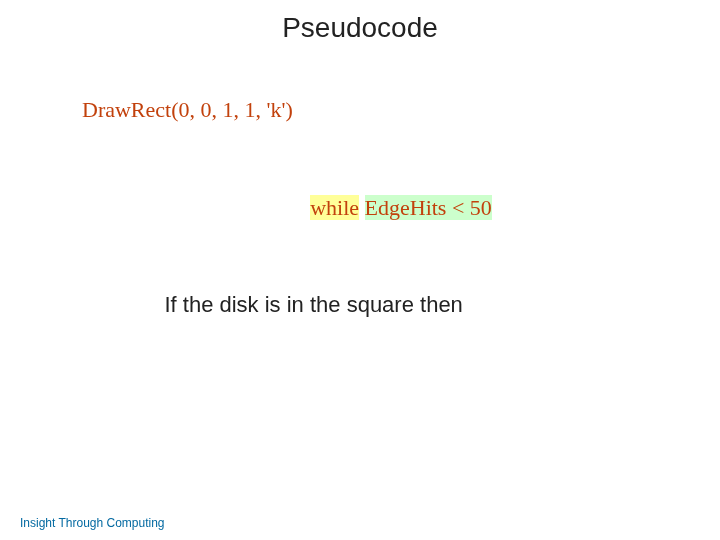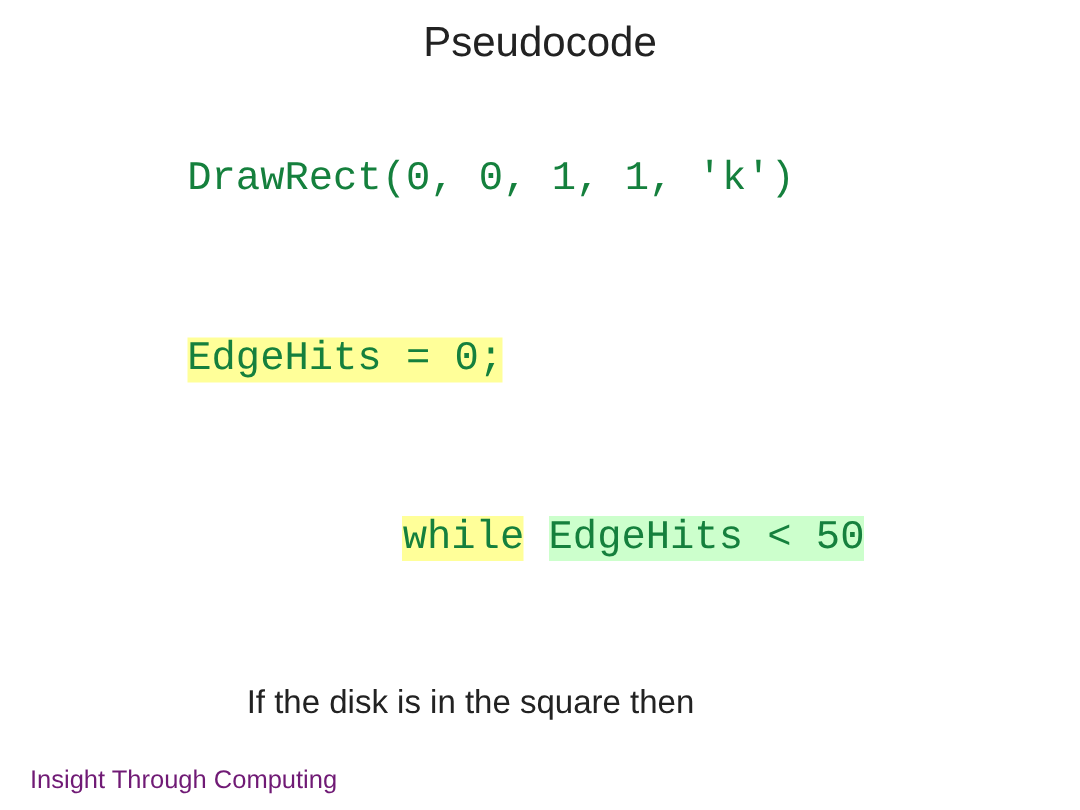--- a/index.html
+++ b/index.html
@@ -21,24 +21,24 @@
       padding-top: 12px;
       padding-bottom: 18px;
     }
 
     .content {
       padding-left: 60px;
       padding-top: 0;
     }
 
     .code-line {
-      font-family: Liberation Mono, monospace;
-      font-size: 27px;
+      font-family: Liberation Serif, serif;
+      font-size: 22px;
       line-height: 1.45;
-      color: #15803d;
+      color: #c2410c;
       white-space: pre;
     }
 
     .prose-line {
       font-family: Arial, Helvetica, sans-serif;
       font-size: 22px;
       line-height: 1.5;
       color: #222;
       white-space: pre;
     }
@@ -52,38 +52,35 @@
       background-color: #ccffcc;
       display: inline;
     }
 
     .indent1 { padding-left: 80px; }
 
     .footer {
       position: absolute;
       bottom: 10px;
       left: 20px;
-      font-size: 17px;
-      color: #701a75;
+      font-size: 12px;
+      color: #0369a1;
     }
   </style>
 </head>
 <body>
 
 <div class="page-title">Pseudocode</div>
 
 <div class="content">
 
   <div class="code-line" style="margin-left:0;">
     <span>DrawRect(0, 0, 1, 1, 'k')</span>
   </div>
 
-  <div class="code-line" style="margin-left:0; margin-top:2px;">
-    <span class="highlight-yellow">EdgeHits = 0;</span>
-  </div>
 
   <div class="code-line" style="margin-left:0; margin-top:2px;text-align:center;">
     <span class="highlight-yellow">while</span><span> </span><span class="highlight-green">EdgeHits &lt; 50</span>
   </div>
 
 
   <div class="prose-line indent1">
     <span>If the disk is in the square then</span>
   </div>
 

